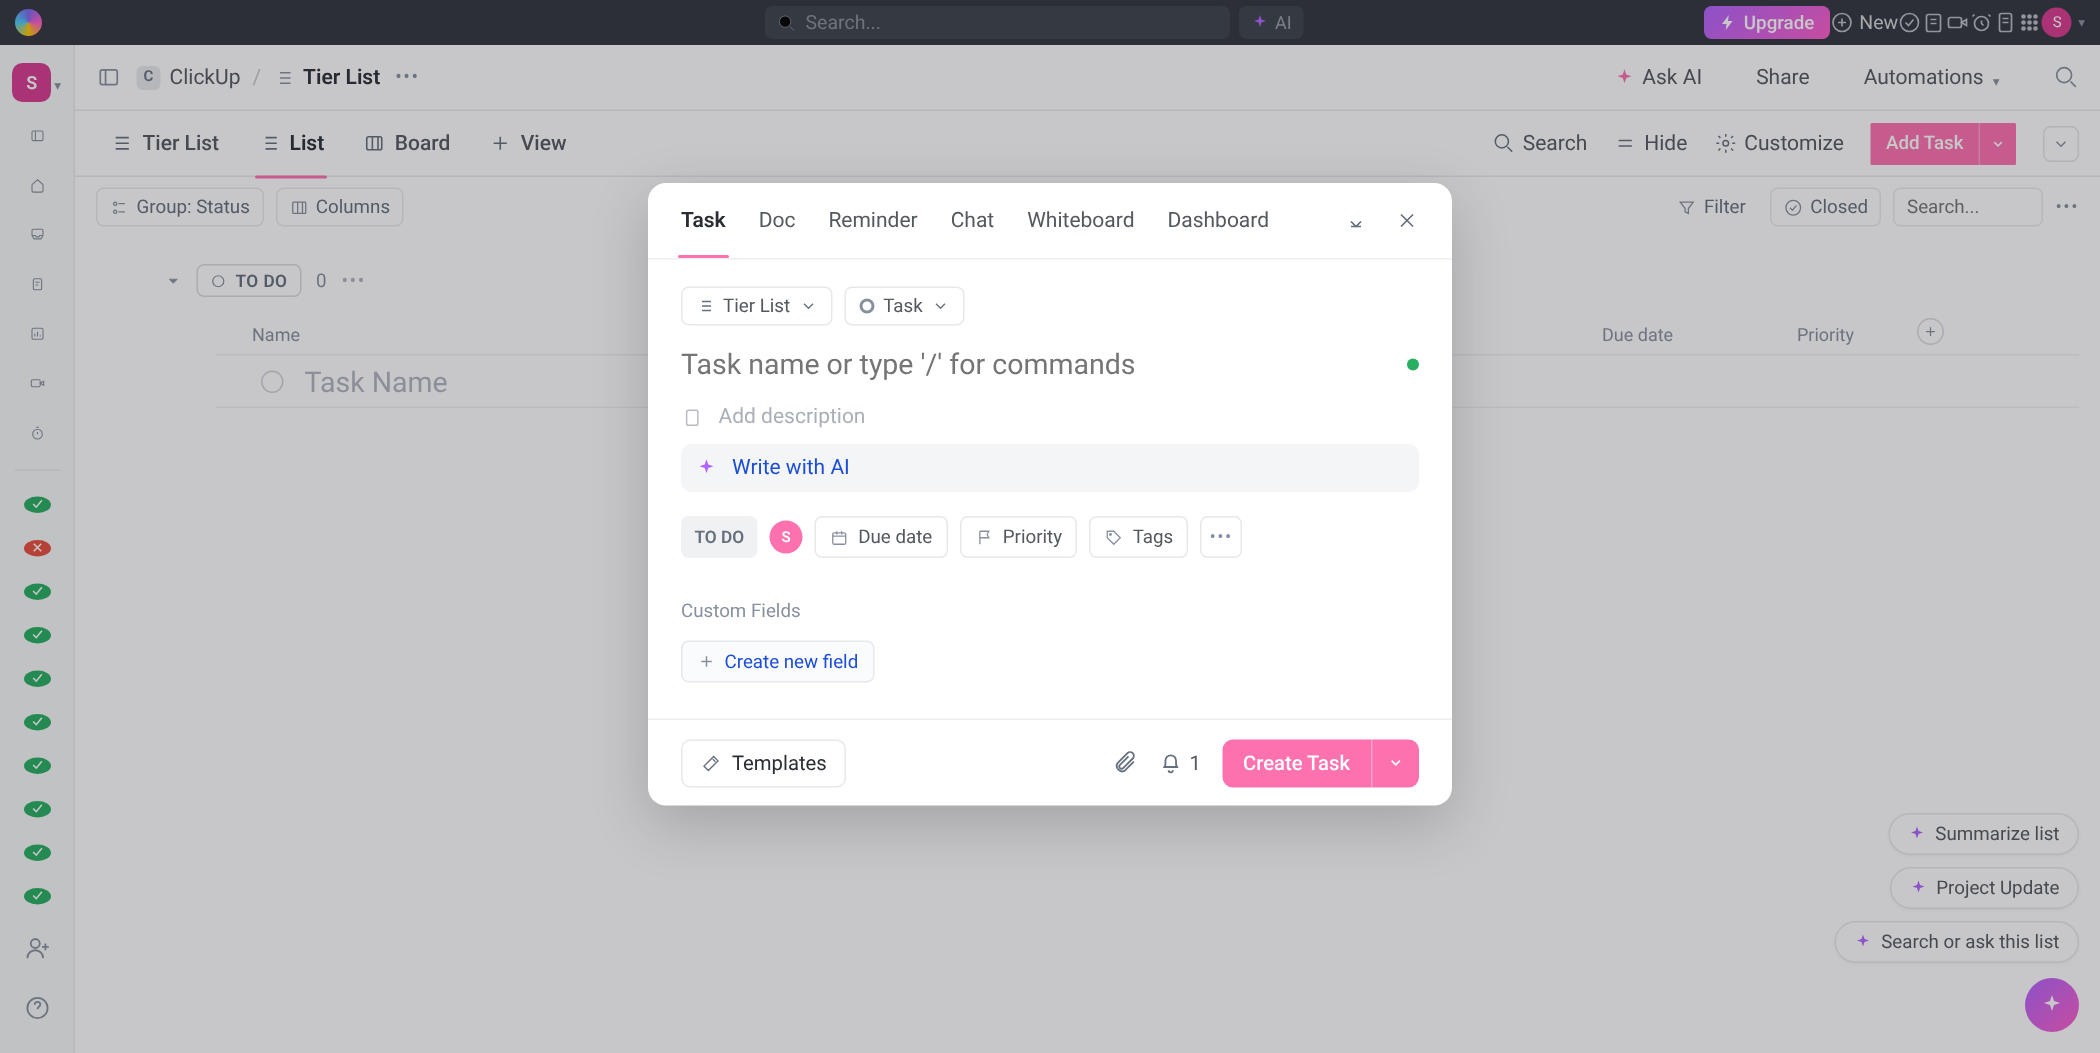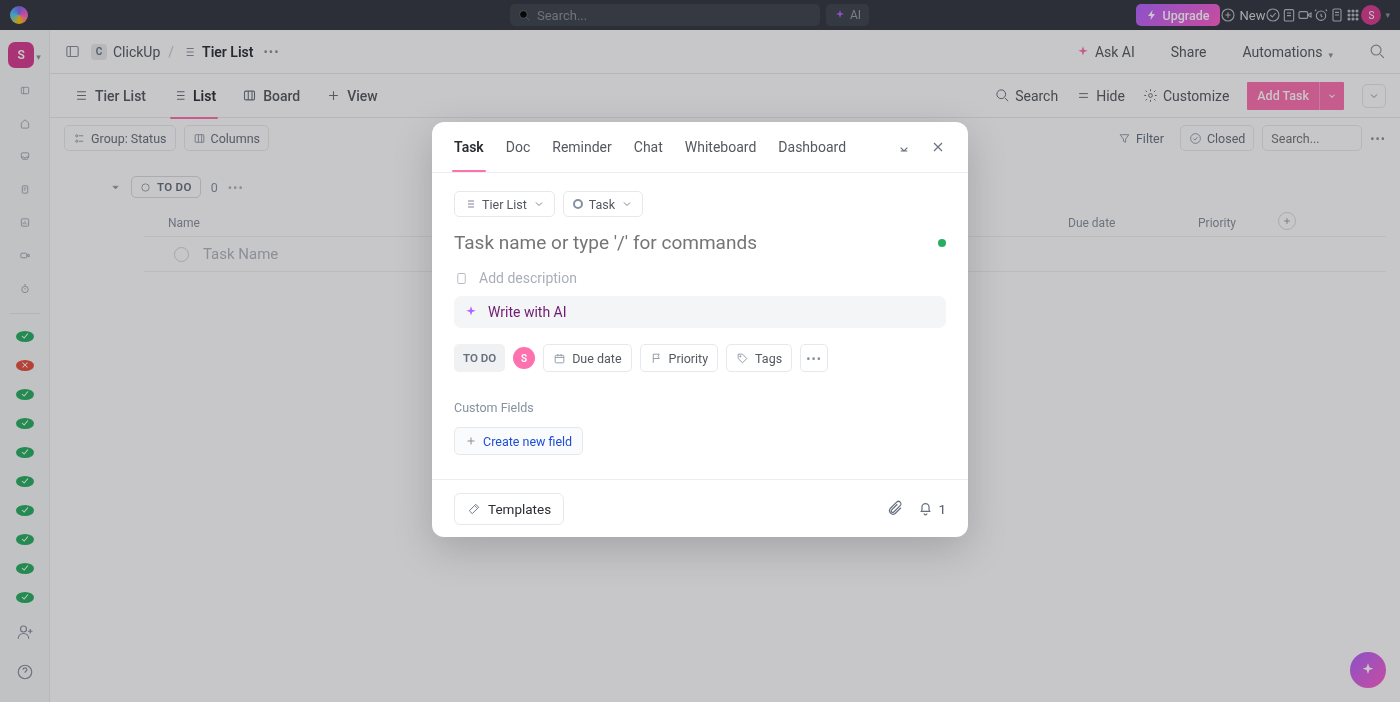--- a/index.html
+++ b/index.html
@@ -69,21 +69,21 @@
   .caret-sm{width:11px;height:11px;stroke:#87909e;fill:#87909e}
   .status-chip{display:flex;align-items:center;gap:6px;border:1px solid #d8dbe0;border-radius:5px;height:22px;padding:0 8px;font-size:11.5px;color:#656f7d;font-weight:600;letter-spacing:.3px}
   .status-chip svg{width:11px;height:11px;stroke:#87909e;fill:none;stroke-width:1.8}
   .grp-count{font-size:12.5px;color:#87909e}
   .grp-dots{color:#b0b5bf;letter-spacing:1px;font-size:13px}
   .cols-row{display:flex;align-items:flex-end;font-size:12px;color:#87909e;padding:6px 0;margin-left:104px}
   .col-name{flex:0 0 900px}
   .col-due{flex:0 0 130px}
   .col-pri{flex:0 0 80px}
   .plus-col{width:18px;height:18px;border:1px solid #d8dbe0;border-radius:50%;display:flex;align-items:center;justify-content:center}
-  .task-row{display:flex;align-items:center;border-top:1px solid #f0f1f3;border-bottom:1px solid #f0f1f3;height:36px;margin-left:80px;font-size:15px;color:#b0b5bf}
+  .task-row{display:flex;align-items:center;border-top:1px solid #f0f1f3;border-bottom:1px solid #f0f1f3;height:36px;margin-left:80px;font-size:19px;color:#b0b5bf}
   .task-row .circ{width:15px;height:15px;border:1.6px solid #cfd3d9;border-radius:50%;margin-right:14px;margin-left:30px}
   
   
   .ai-pills{position:absolute;right:14px;bottom:60px;display:flex;flex-direction:column;gap:8px;align-items:flex-end}
   .ai-pill{background:#fff;border:1px solid #e6e8eb;border-radius:16px;height:28px;padding:0 12px;display:flex;align-items:center;gap:6px;font-size:12.5px;color:#54585f;box-shadow:0 1px 3px rgba(0,0,0,.04)}
   .ai-pill svg{width:12px;height:12px}
   .fab{position:absolute;right:14px;bottom:14px;width:36px;height:36px;border-radius:50%;background:linear-gradient(135deg,#b163ff,#ff5cc8);display:flex;align-items:center;justify-content:center}
   
   
   .overlay{position:absolute;inset:0;background:rgba(30,33,38,.25);display:flex;justify-content:center;align-items:flex-start;padding-top:122px;z-index:100}
@@ -99,21 +99,21 @@
   .m-body{padding:18px 22px 6px}
   .m-crumbs{display:flex;gap:8px;margin-bottom:14px}
   .m-crumb{border:1px solid #e6e8eb;border-radius:5px;height:26px;padding:0 9px;display:flex;align-items:center;gap:6px;font-size:12.5px;color:#54585f}
   .m-crumb svg{width:12px;height:12px;stroke:#656f7d;fill:none;stroke-width:1.7}
   .m-crumb .status-dot{width:10px;height:10px;border-radius:50%;border:2px solid #87909e}
   .m-title-row{display:flex;align-items:center}
   .m-title{flex:1;font-size:19px;color:#a9afb8;font-weight:400;border:none;outline:none}
   .green-dot{width:8px;height:8px;border-radius:50%;background:#27ae60;margin-left:10px}
   .m-desc{display:flex;align-items:center;gap:10px;margin-top:16px;color:#a9afb8;font-size:14px}
   .m-desc svg{width:15px;height:15px;stroke:#b8bcc2;fill:none;stroke-width:1.6}
-  .m-ai{background:#f4f5f7;border-radius:7px;height:32px;display:flex;align-items:center;gap:10px;padding:0 10px;margin-top:10px;font-size:14px;color:#701a75}
+  .m-ai{background:#f4f5f7;border-radius:7px;height:32px;display:flex;align-items:center;gap:10px;padding:0 10px;margin-top:10px;font-size:14px;color:#1d4ed8}
   .m-ai svg{width:14px;height:14px}
   .m-chips{display:flex;gap:8px;margin-top:16px;align-items:center}
   .m-chip{border:1px solid #e6e8eb;border-radius:5px;height:28px;padding:0 9px;display:flex;align-items:center;gap:6px;font-size:12.5px;color:#54585f}
   .m-chip.todo{background:#f0f1f3;border:none;color:#656f7d;font-weight:600;font-size:11.5px}
   .m-chip.user{width:22px;height:22px;padding:0;border-radius:50%;background:#fd71af;border:none;color:#fff;font-size:10px;justify-content:center;font-weight:600}
   .m-chip svg{width:13px;height:13px;stroke:#87909e;fill:none;stroke-width:1.6}
   .m-chip.more{width:28px;padding:0;justify-content:center}
   .m-cf-lbl{font-size:12.5px;color:#87909e;margin-top:28px}
   .m-cf-btn{margin-top:12px;border:1px solid #e6e8eb;background:#fafbfc;border-radius:5px;height:28px;padding:0 10px;display:inline-flex;align-items:center;gap:6px;font-size:12.5px;color:#1d4ed8;margin-bottom:18px}
   
@@ -460,20 +460,40 @@
             <svg width="10" height="10" viewBox="0 0 24 24" stroke="#87909e" stroke-width="2">
               <path d="M12 5v14M5 12h14"></path>
             </svg>
           </div>
       </div>
       <div class="task-row">
         <div class="circ"></div>
         <span>Task Name</span>
       </div>
 
+      <div class="ai-pills">
+        <div class="ai-pill">
+            <svg viewBox="0 0 24 24">
+              <path class="spark" d="M12 2l2 6 6 2-6 2-2 6-2-6-6-2 6-2z"></path>
+            </svg>
+            <span>Summarize list</span>
+          </div>
+        <div class="ai-pill">
+            <svg viewBox="0 0 24 24">
+              <path class="spark" d="M12 2l2 6 6 2-6 2-2 6-2-6-6-2 6-2z"></path>
+            </svg>
+            <span>Project Update</span>
+          </div>
+        <div class="ai-pill">
+            <svg viewBox="0 0 24 24">
+              <path class="spark" d="M12 2l2 6 6 2-6 2-2 6-2-6-6-2 6-2z"></path>
+            </svg>
+            <span>Search or ask this list</span>
+          </div>
+      </div>
       <div class="fab">
           <svg width="16" height="16" viewBox="0 0 24 24">
             <path fill="#fff" d="M12 2l2 6 6 2-6 2-2 6-2-6-6-2 6-2z"></path>
           </svg>
         </div>
     </div>
   </div>
 </div>
 
 <div class="overlay">
@@ -591,15 +611,23 @@
       <div class="foot-spacer"></div>
       <svg class="foot-ico" viewBox="0 0 24 24">
           <path d="M21 11l-8 8a5 5 0 01-7-7l9-9a3.5 3.5 0 015 5l-9 9a2 2 0 01-3-3l8-8"></path>
         </svg>
       <div class="bell-wrap">
         <svg class="foot-ico" viewBox="0 0 24 24">
             <path d="M18 16H6l1-2V10a5 5 0 0110 0v4zM10 19a2 2 0 004 0"></path>
           </svg>
         <span>1</span>
       </div>
+      <div class="create-btn">
+        <span class="lbl">Create Task</span>
+        <span class="ch">
+            <svg width="11" height="11" viewBox="0 0 24 24" stroke="#fff" fill="none" stroke-width="2.5">
+              <path d="M6 9l6 6 6-6"></path>
+            </svg>
+          </span>
+      </div>
     </div>
   </div>
 </div>
 
 </body></html>

